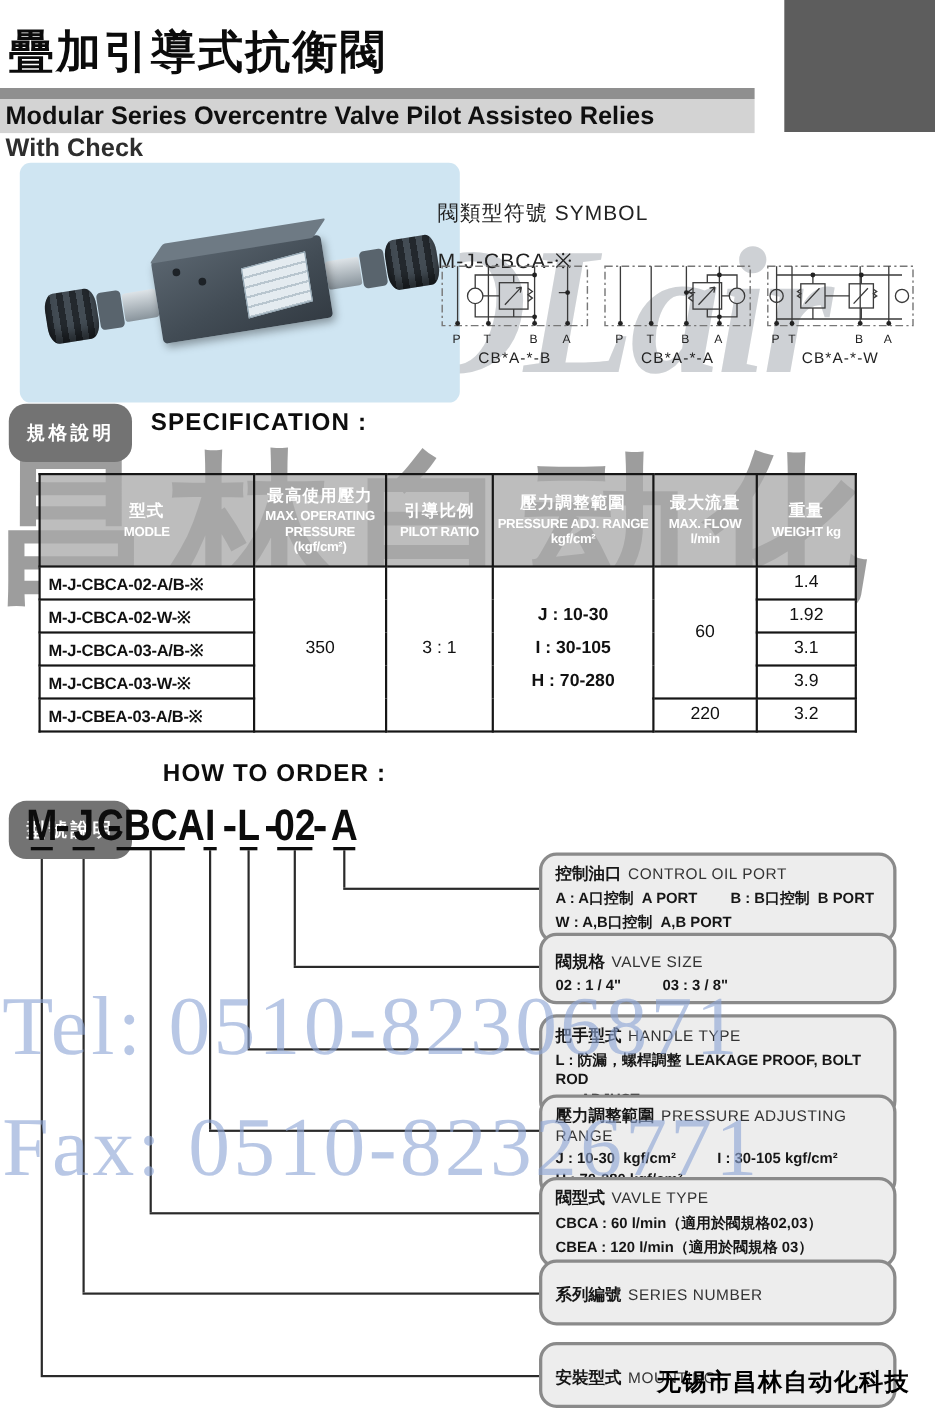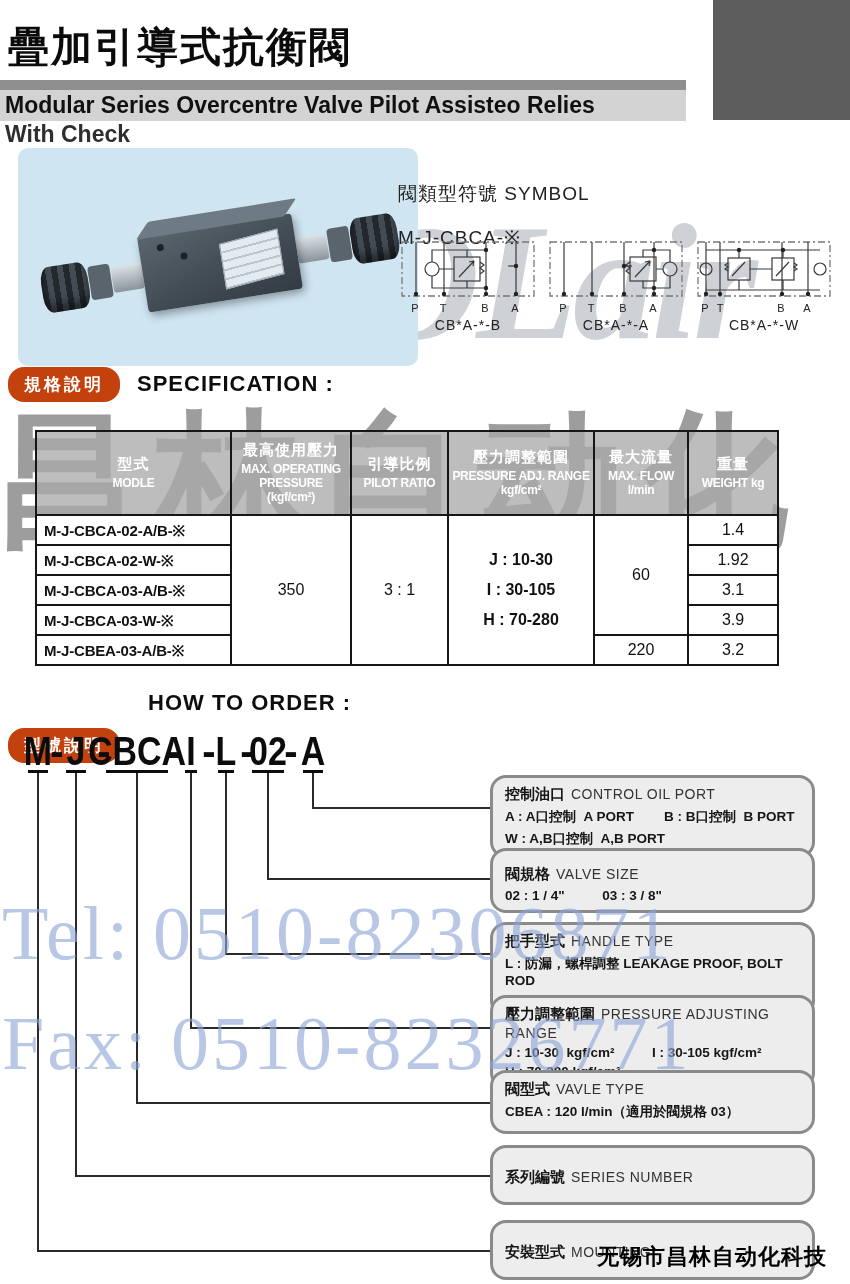--- a/index.html
+++ b/index.html
@@ -40,22 +40,22 @@
 
   
   .wm{pointer-events:none;white-space:nowrap;}
   .wm-colair{left:255px;top:188px;z-index:1;font-family:"Liberation Serif",serif;font-style:italic;font-weight:700;
              font-size:165px;color:#9fa5ac;opacity:.5;letter-spacing:-4px;}
   .wm-cn{left:-8px;top:382px;z-index:1;font-size:148px;font-weight:800;color:#3e3e3e;opacity:.5;letter-spacing:14px;}
   .wm-tel{left:2px;top:890px;z-index:30;font-family:"Liberation Serif",serif;font-size:76px;color:#8ea6d6;opacity:.62;letter-spacing:3px;}
   .wm-fax{left:2px;top:1000px;z-index:30;font-family:"Liberation Serif",serif;font-size:76px;color:#8ea6d6;opacity:.62;letter-spacing:3px;}
 
   
-  .pill{background:#c2410c;color:#fff;font-weight:800;font-size:17px;letter-spacing:3px;
-        padding:6px 16px;border-radius:16px;z-index:6;}
+  .pill{background:#737373;color:#fff;font-weight:800;font-size:17px;letter-spacing:3px;
+        padding:15px 16px;border-radius:16px;z-index:6;}
   .spec-pill{left:8px;top:367px;}
   .order-pill{left:8px;top:686px;margin-top:42px;}
   .sec-head{font-size:22px;font-weight:800;color:#0d0d0d;z-index:6;letter-spacing:1px;}
   .spec-head{left:137px;top:371px;}
   .order-head{left:148px;top:690px;}
 
   
   .spec-table{left:35px;top:430px;z-index:5;border-collapse:collapse;table-layout:fixed;}
   .spec-table th,.spec-table td{border:2px solid #161616;}
   .spec-table th{background:rgba(171,171,171,.78);color:#fff;height:78px;padding:2px;}
@@ -342,20 +342,21 @@
     <div class="c-line">L : 防漏，螺桿調整 LEAKAGE PROOF, BOLT ROD</div>
     <div class="c-line">      ADJUST.</div>
   </div>
   <div class="abs callout" style="top:995px;min-height:64px;">
     <div class="c-title"><span>壓力調整範圍</span><span class="en">PRESSURE ADJUSTING RANGE</span></div>
     <div class="c-line">J : 10-30  kgf/cm²          I : 30-105 kgf/cm²</div>
     <div class="c-line">H : 70-280 kgf/cm²</div>
   </div>
   <div class="abs callout" style="top:1070px;min-height:64px;">
     <div class="c-title"><span>閥型式</span><span class="en">VAVLE TYPE</span></div>
+    <div class="c-line">CBCA : 60 l/min（適用於閥規格02,03）</div>
     <div class="c-line">CBEA : 120 l/min（適用於閥規格 03）</div>
   </div>
   <div class="abs callout" style="top:1145px;min-height:60px;padding-top:20px;">
     <div class="c-title"><span>系列編號</span><span class="en">SERIES NUMBER</span></div>
   </div>
   <div class="abs callout" style="top:1220px;min-height:60px;padding-top:20px;">
     <div class="c-title"><span>安裝型式</span><span class="en">MOUNTING</span></div>
   </div>
 
   <div class="abs wm wm-tel">Tel: 0510-82306871</div>

